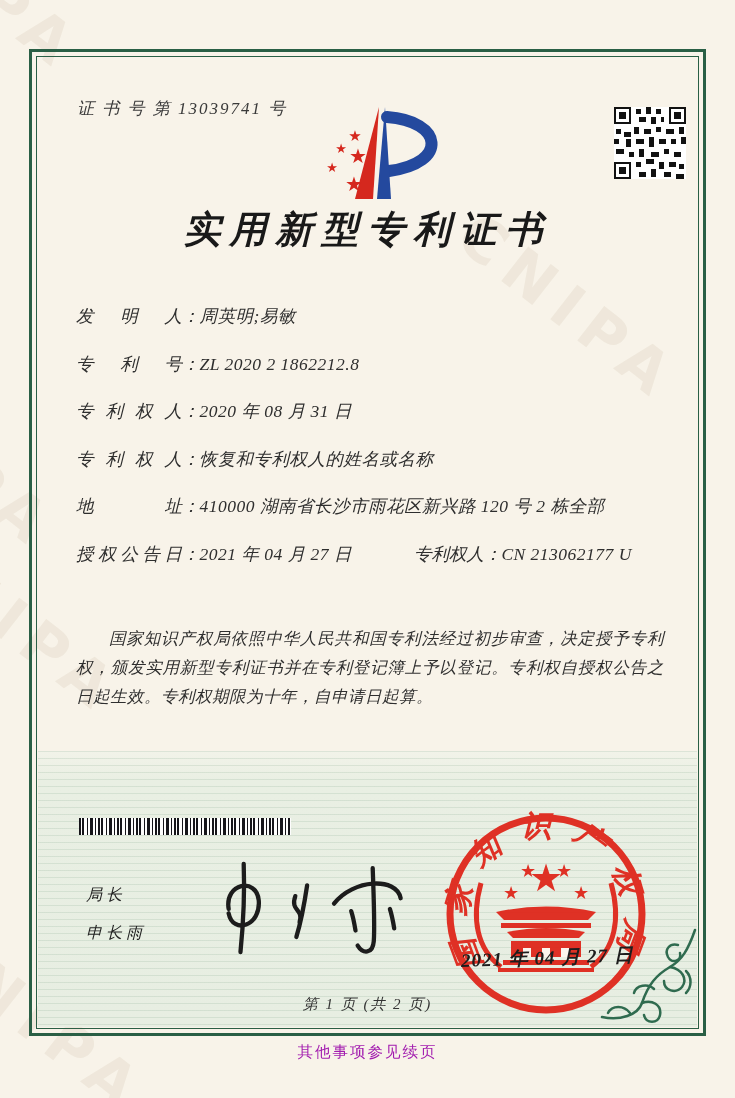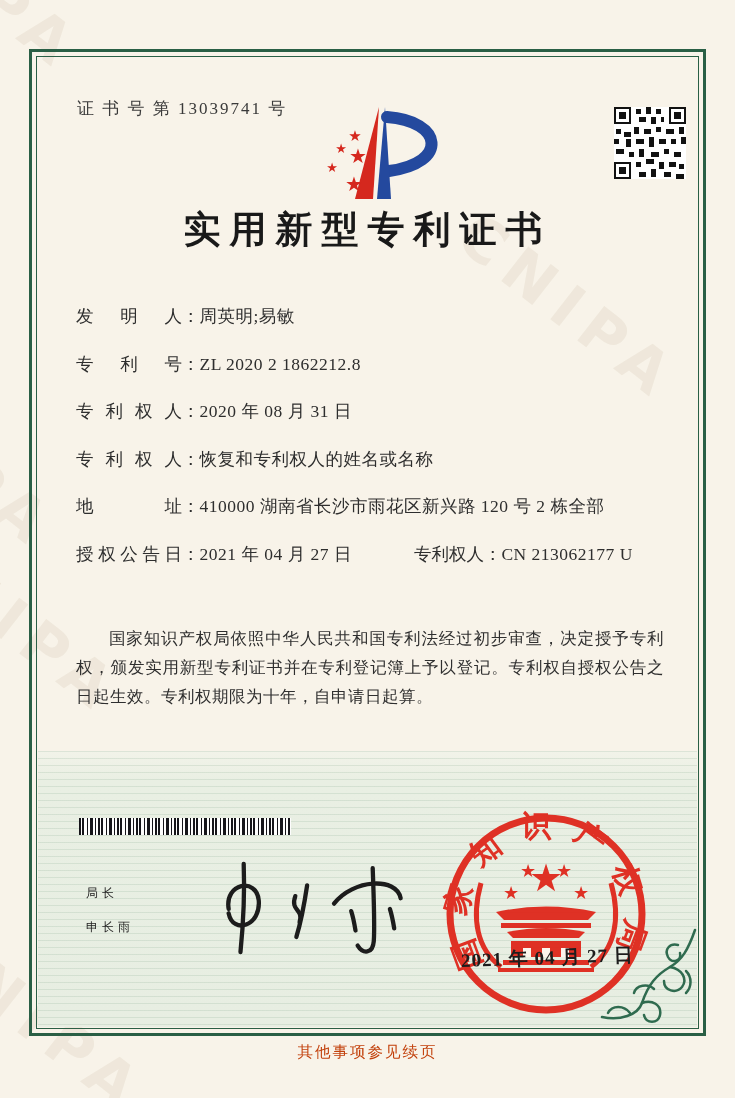--- a/index.html
+++ b/index.html
@@ -6,21 +6,21 @@
   body{font-family:"Liberation Serif","DejaVu Serif",serif;}
   .page{position:relative;width:735px;height:1098px;background:#f8f3e9;overflow:hidden;}
 
   
   .wm{position:absolute;font-family:"DejaVu Sans",sans-serif;font-weight:bold;
       font-size:60px;letter-spacing:12px;color:rgba(182,163,132,0.14);
       transform:rotate(38deg);white-space:nowrap;pointer-events:none;}
 
   
   .frame{position:absolute;left:36px;top:56px;width:661px;height:971px;
-         border:1px solid #2a5f45;outline:3px solid #2a5f45;outline-offset:4px;}
+         border:1px solid #2a5f45;outline:3px solid #2a5f45;outline-offset:4px;font-style:italic;}
 
   
   .green-band{position:absolute;left:1px;top:694px;width:659px;height:276px;
       background:
         repeating-linear-gradient(180deg, rgba(106,150,120,0.16) 0 1px, rgba(0,0,0,0) 1px 7px),
         linear-gradient(180deg,#f2f3e9 0,#e9efe3 30px,#e7eee2 100%);}
 
   .cert-no{position:absolute;left:40px;top:40px;font-size:17px;color:#3a3a3a;letter-spacing:2px;}
 
   .qr{position:absolute;left:577px;top:50px;width:72px;height:72px;}
@@ -38,33 +38,33 @@
 
   .paras{position:absolute;left:39px;top:567px;width:588px;font-size:16.5px;
          line-height:29px;color:#2f2f2f;text-align:justify;}
   .paras p{margin:0;text-indent:2em;letter-spacing:0.5px;}
 
   .barcode{position:absolute;left:42px;top:761px;width:212px;height:17px;
      background:repeating-linear-gradient(90deg,#15151a 0 2px,#fdfdfd 2px 3px,#15151a 3px 5px,
         #fdfdfd 5px 8px,#15151a 8px 9px,#fdfdfd 9px 11px,#15151a 11px 14px,#fdfdfd 14px 16px,
         #15151a 16px 17px,#fdfdfd 17px 19px);}
 
-  .signatory{position:absolute;left:49px;top:828px;font-size:12px;color:#222;letter-spacing:4px;}
+  .signatory{position:absolute;left:49px;top:828px;font-size:16px;color:#222;letter-spacing:4px;}
   .signatory .role{margin-bottom:17px;}
   .sig-script{position:absolute;left:168px;top:798px;width:215px;height:108px;}
 
   .seal{position:absolute;left:404px;top:752px;width:210px;height:210px;}
   .seal-date{position:absolute;left:424px;top:888px;width:170px;font-size:19px;font-weight:bold;
              color:#1d1d1d;letter-spacing:1px;transform:rotate(-2deg);white-space:nowrap;}
 
   .pageno{position:absolute;left:0;top:938px;width:661px;text-align:center;
           font-size:15px;color:#333;letter-spacing:2px;}
 
   .footnote{position:absolute;left:0;top:1042px;width:735px;text-align:center;
-            font-size:15.5px;color:#c2410c;letter-spacing:2px;}
+            font-size:15.5px;color:#a21caf;letter-spacing:2px;}
 
   .corner-orn{position:absolute;right:-2px;bottom:-2px;width:110px;height:105px;}
 </style>
 </head>
 <body>
 
 <div class="page">
 
   <div class="wm" style="left:-160px;top:-58px;">CNIPA</div>
   <div class="wm" style="left:438px;top:272px;">CNIPA</div>
@@ -209,20 +209,21 @@
           <rect x="120" y="139" width="8" height="9" fill="#fdf6ee"></rect>
           <rect x="62" y="151" width="86" height="5"></rect>
           <rect x="57" y="159" width="96" height="4"></rect>
         </g>
         <path d="M40,74 C30,110 36,140 60,158" stroke="#df2317" stroke-width="5" fill="none"></path>
         <path d="M170,74 C180,110 174,140 150,158" stroke="#df2317" stroke-width="5" fill="none"></path>
       </g>
     </svg>
     <div class="seal-date">2021 年 04 月 27 日</div>
 
+    <div class="pageno">第 1 页 (共 2 页)</div>
 
     <svg class="corner-orn" viewBox="0 0 110 105">
       <g stroke="#2f6b4f" stroke-width="2.5" fill="none" stroke-linecap="round">
         <path d="M105,5 C98,25 92,35 80,42 C66,50 58,60 52,78 C48,90 30,96 12,92"></path>
         <path d="M80,42 C92,44 98,54 92,62 C86,69 74,66 74,56"></path>
         <path d="M52,78 C62,74 72,80 70,90 C68,99 56,99 54,90"></path>
         <path d="M88,20 C80,18 74,24 78,32 C82,39 92,36 90,28"></path>
         <path d="M40,88 C34,80 22,80 18,88"></path>
         <path d="M96,46 C102,52 102,62 96,68"></path>
         <path d="M64,64 C58,58 46,60 44,68"></path>

